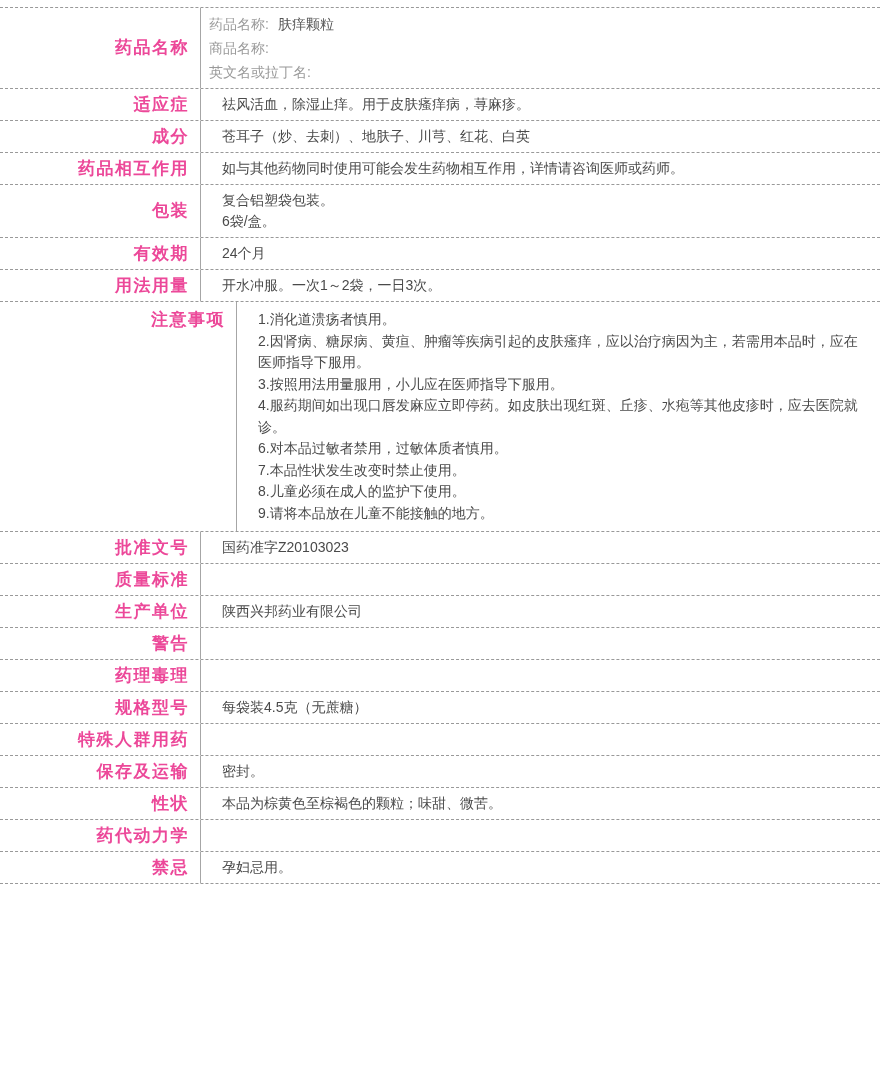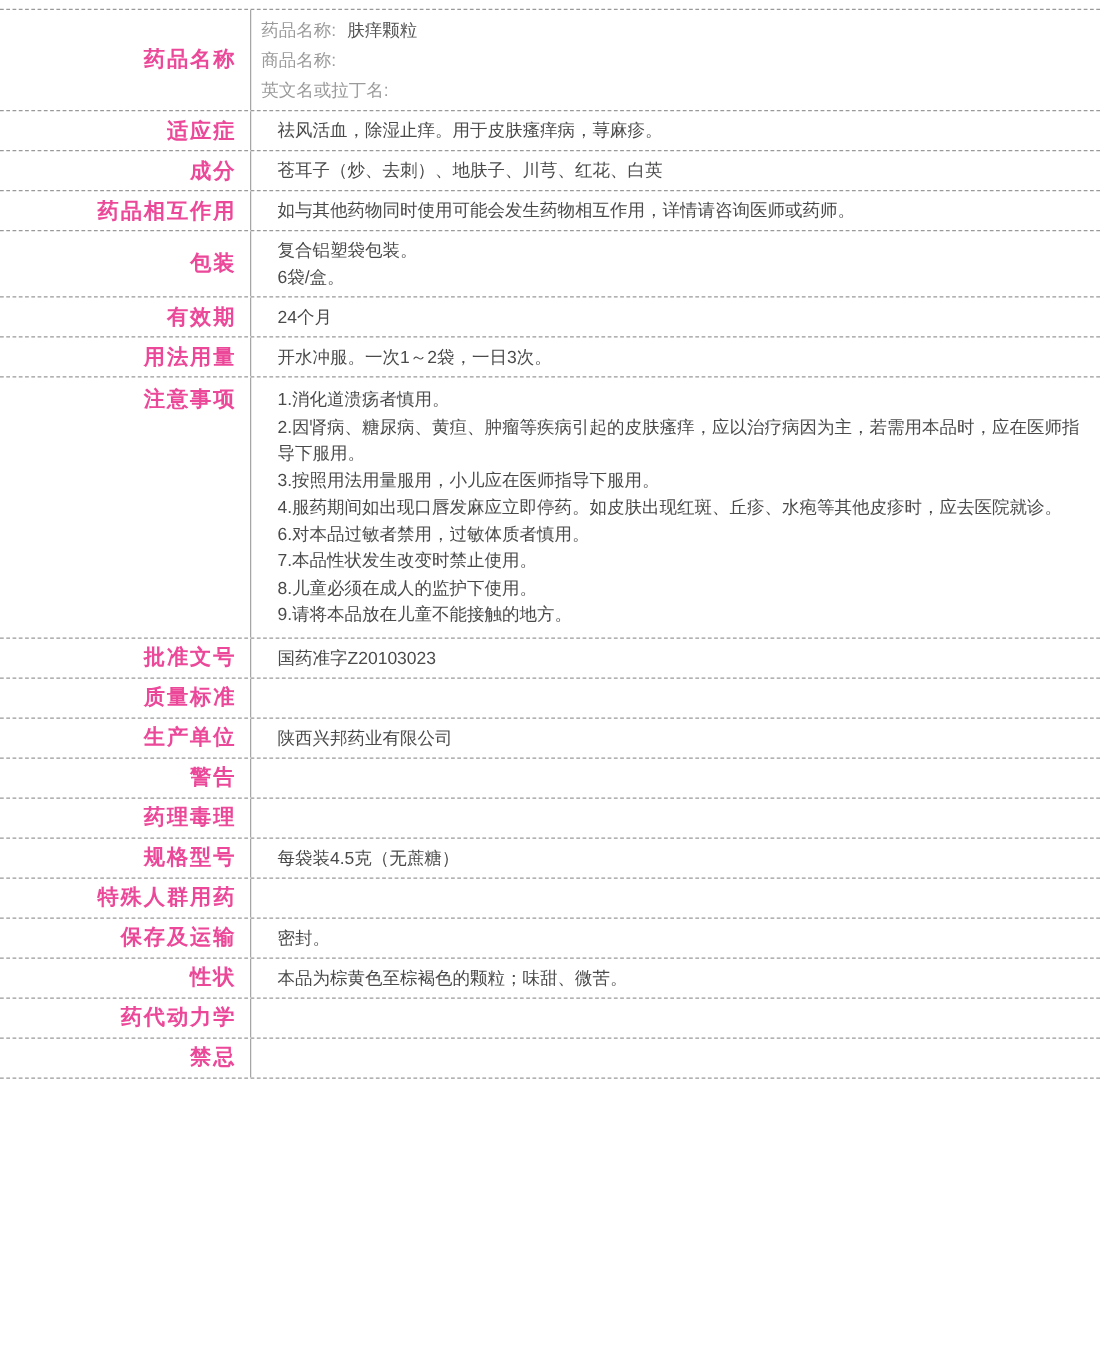--- a/index.html
+++ b/index.html
@@ -51,20 +51,21 @@
     font-size: 14px;
     color: #4a4a4a;
     line-height: 21px;
   }
   .row.r-std  { min-height: 32px; }
   .row.r-name { min-height: 76px; }
   .row.r-pack { min-height: 53px; justify-content: flex-end; }
   .row.r-notes .cell-label {
     align-items: flex-start;
     padding-top: 8px;
+    margin-left: 36px;
   }
   .row.r-notes .cell-content {
     justify-content: flex-start;
     padding-top: 7px;
     padding-bottom: 7px;
     line-height: 21.5px;
   }
   .name-line { line-height: 24px; }
   .field-key { color: #9a9a9a; }
   .field-value { color: #555555; margin-left: 9px; }
@@ -204,16 +205,19 @@
       </div>
     </div>
 
     <div class="row r-std">
       <div class="cell-label">药代动力学</div>
       <div class="cell-content"></div>
     </div>
 
     <div class="row r-std">
       <div class="cell-label">禁忌</div>
+      <div class="cell-content">
+        <div class="line">孕妇忌用。</div>
+      </div>
     </div>
 
   </div>
 </div>
 
 </body></html>

